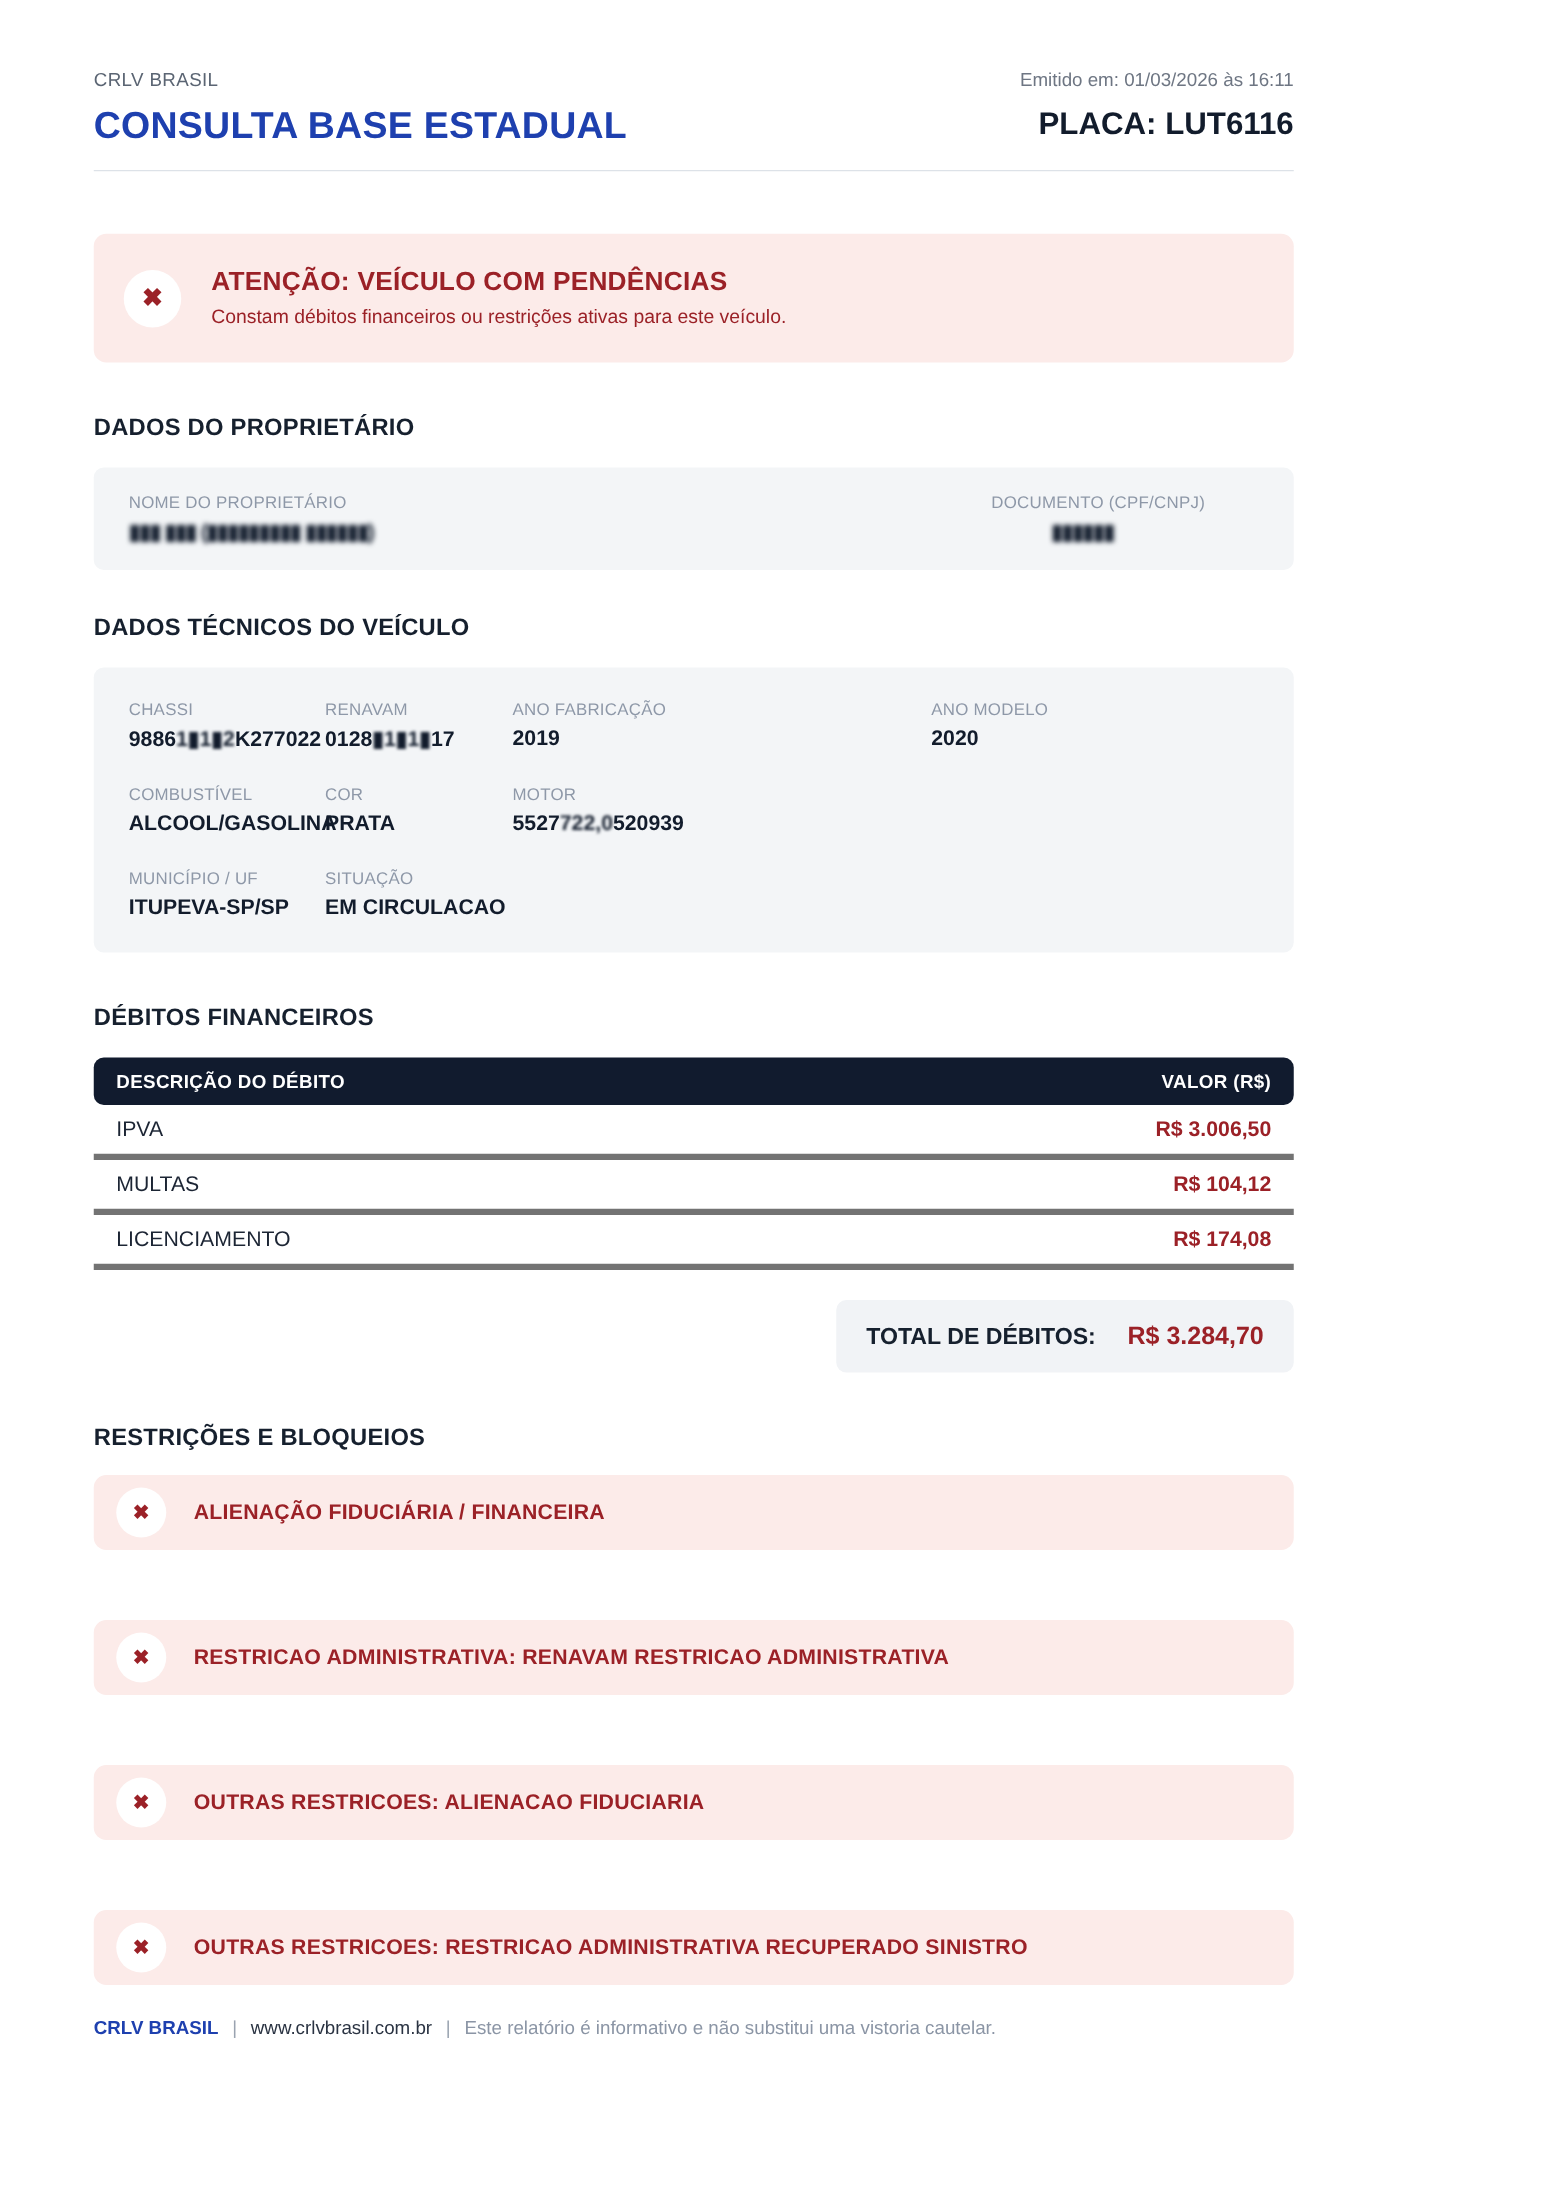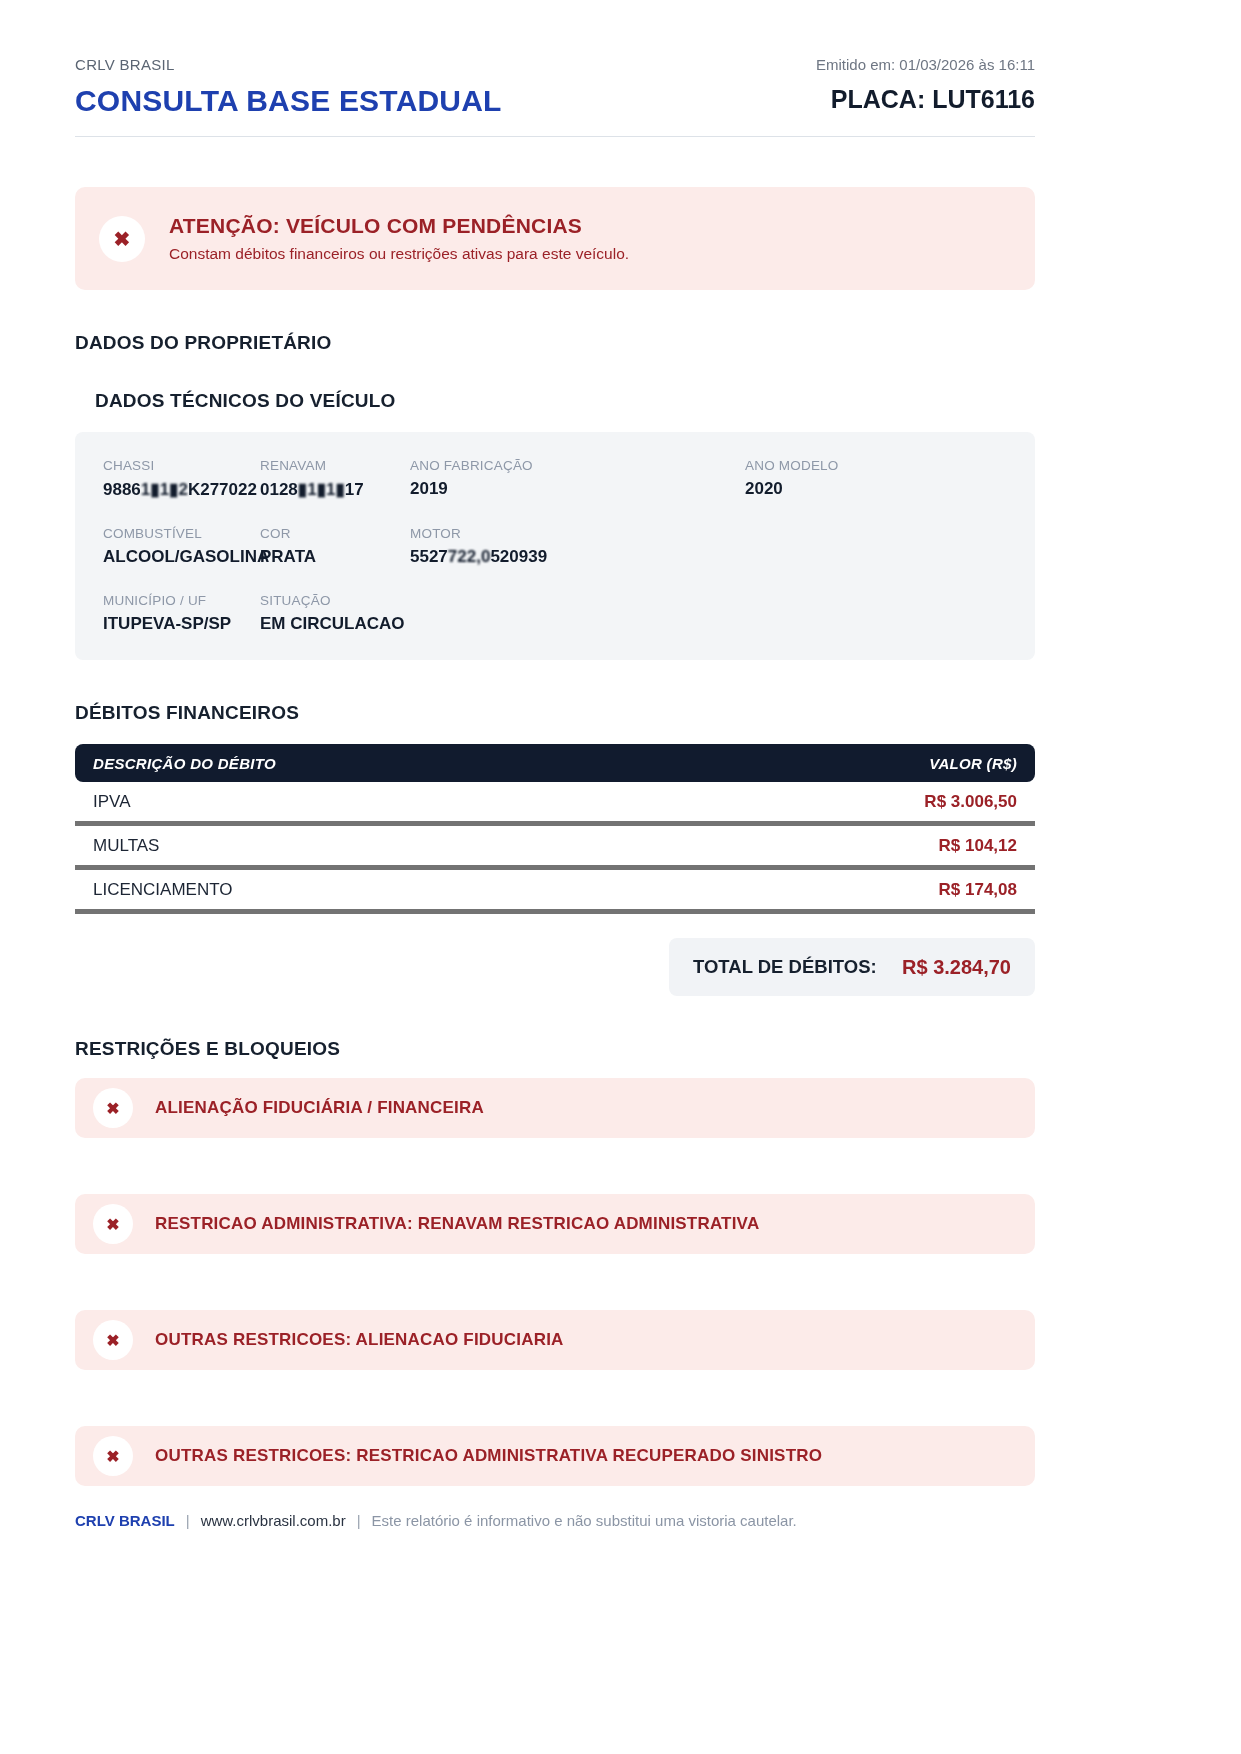--- a/index.html
+++ b/index.html
@@ -31,38 +31,38 @@
     display: flex; align-items: center; justify-content: center; flex: none;
   }
   .x-circle.big { width: 46px; height: 46px; font-size: 20px; }
   .x-circle.small { width: 40px; height: 40px; font-size: 16px; }
   .warn-title { font-size: 21px; font-weight: bold; color: #9b2127; letter-spacing: 0.2px; }
   .warn-sub { font-size: 15.5px; color: #9b2127; margin-top: 7px; }
 
   
   .sec-h { font-size: 19px; font-weight: bold; color: #16202e; letter-spacing: 0.2px; }
   .mt-42 { margin-top: 42px; }
-  .mt-36 { margin-top: 36px; margin-left: 20px; }
+  .mt-36 { margin-top: 36px; }
 
   
   .panel { background: #f3f5f7; border-radius: 8px; margin-top: 20px; }
   .owner-panel { padding: 20px 28px; display: grid; grid-template-columns: 690px 1fr; }
   .veh-panel { padding: 26px 28px; display: grid; grid-template-columns: 157px 150px 335px 1fr; row-gap: 26px; }
   .field-label { font-size: 13.5px; color: #8e98a8; letter-spacing: 0.2px; }
   .field-value { font-size: 17px; font-weight: bold; color: #121c2c; margin-top: 6px; }
   .span2 { grid-column: span 2; }
   .smudge { filter: blur(1.3px); }
   .smudge2 { filter: blur(2px); letter-spacing: -1px; }
 
   
   .tbl { margin-top: 20px; }
   .tbl-head {
     background: #111b2e; color: #ffffff; border-radius: 8px;
     height: 38px; display: flex; align-items: center; justify-content: space-between;
-    padding: 0 18px; font-size: 15px; font-weight: bold; letter-spacing: 0.3px; font-style: italic;
+    padding: 0 18px; font-size: 15px; font-weight: bold; letter-spacing: 0.3px;
   }
   .tbl-row {
     height: 44px; display: flex; align-items: center; justify-content: space-between;
     padding: 0 18px; border-bottom: 5px solid #737373; font-size: 17px;
   }
   .tbl-row .desc { color: #1c2534; }
   .tbl-row .val { color: #9b2127; font-weight: bold; }
 
   .total-box {
     margin-top: 24px; margin-left: auto; width: 366px; height: 58px;
@@ -108,20 +108,30 @@
 
   <div class="warn">
     <div class="x-circle big">✖</div>
     <div>
       <div class="warn-title">ATENÇÃO: VEÍCULO COM PENDÊNCIAS</div>
       <div class="warn-sub">Constam débitos financeiros ou restrições ativas para este veículo.</div>
     </div>
   </div>
 
   <div class="sec-h mt-42">DADOS DO PROPRIETÁRIO</div>
+  <div class="panel owner-panel">
+    <div>
+      <div class="field-label">NOME DO PROPRIETÁRIO</div>
+      <div class="field-value smudge2">▮▮▮ ▮▮▮ (▮▮▮▮▮▮▮▮▮ ▮▮▮▮▮▮)</div>
+    </div>
+    <div>
+      <div class="field-label">DOCUMENTO (CPF/CNPJ)</div>
+      <div class="field-value smudge2" style="padding-left:48px;">▮▮▮▮▮▮</div>
+    </div>
+  </div>
 
   <div class="sec-h mt-36">DADOS TÉCNICOS DO VEÍCULO</div>
   <div class="panel veh-panel">
 
     <div>
       <div class="field-label">CHASSI</div>
       <div class="field-value"><span>9886</span><span class="smudge">1▮1▮2</span><span>K277022</span></div>
     </div>
     <div>
       <div class="field-label">RENAVAM</div>

